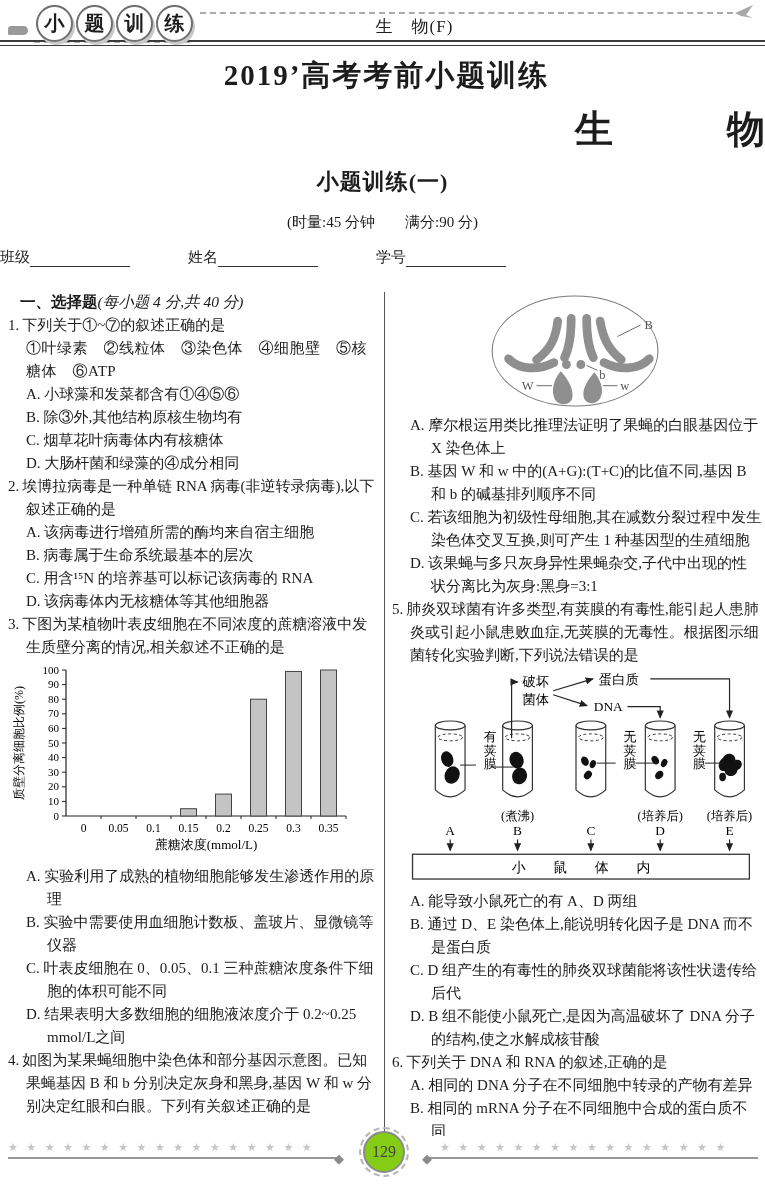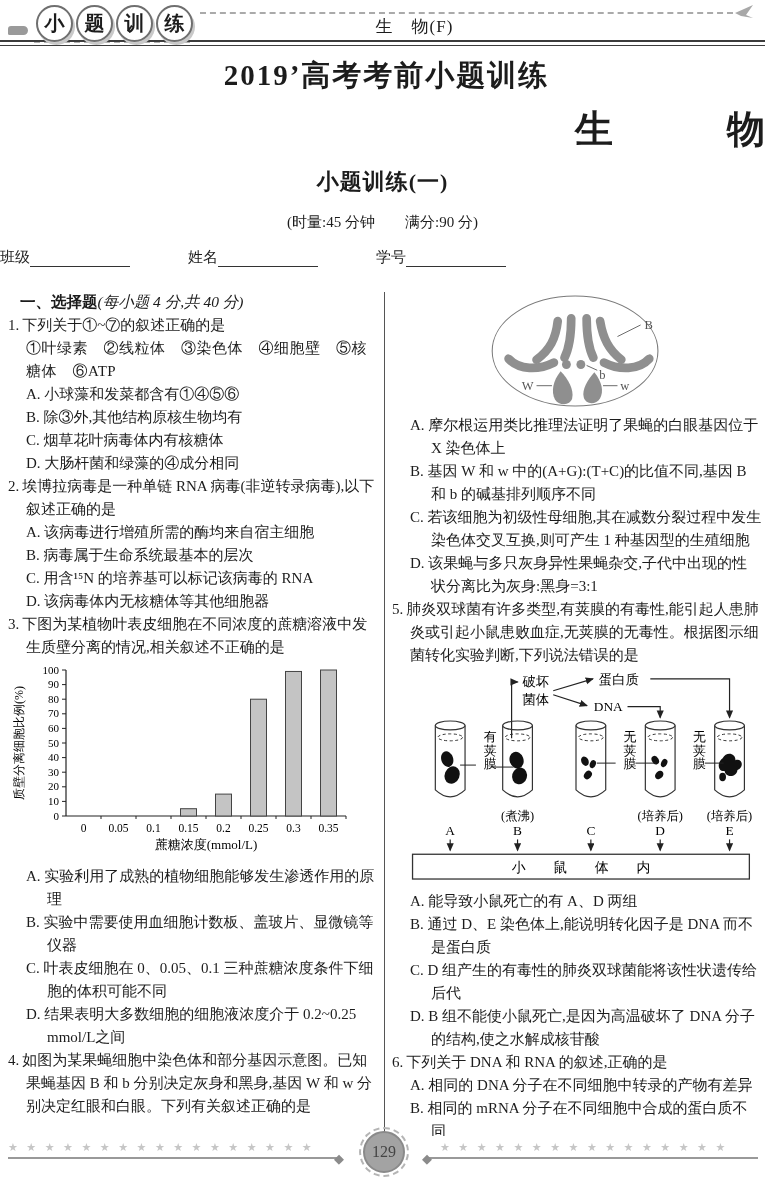--- a/index.html
+++ b/index.html
@@ -56,21 +56,21 @@
   .footer-right{position:absolute;left:426px;top:1141px;width:332px;}
   .stars{font-size:11px;letter-spacing:8.5px;color:#c6c6c6;white-space:nowrap;overflow:hidden;
          height:15px;margin-bottom:1px;}
   .footer-right .stars{padding-left:14px;}
   .star-line{border-top:2px solid #999;position:relative;}
   .diamond{position:absolute;top:-8px;color:#8b8b8b;font-size:13px;}
   .footer-left .diamond{right:-4px;}
   .footer-right .diamond{left:-4px;}
   .page-num{position:absolute;left:363px;top:1131px;width:38px;height:38px;border:2px solid #8a8a8a;
             border-radius:50%;display:flex;align-items:center;justify-content:center;
-            font-size:16px;color:#444;background:#a3a3a3;}
+            font-size:16px;color:#444;background:#84cc16;}
   .page-num::after{content:'';position:absolute;inset:-6px;border:2px dashed #b5b5b5;border-radius:50%;}
 </style>
 </head>
 <body>
 
 <div class="page">
 
   <div class="hand-icon"></div>
   <div class="hdr-logo">
     <span class="logo-circle">小</span>

